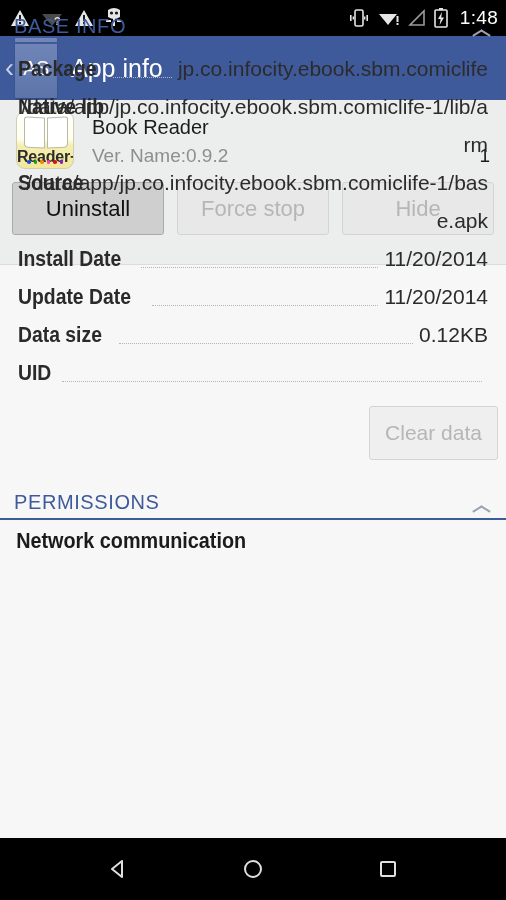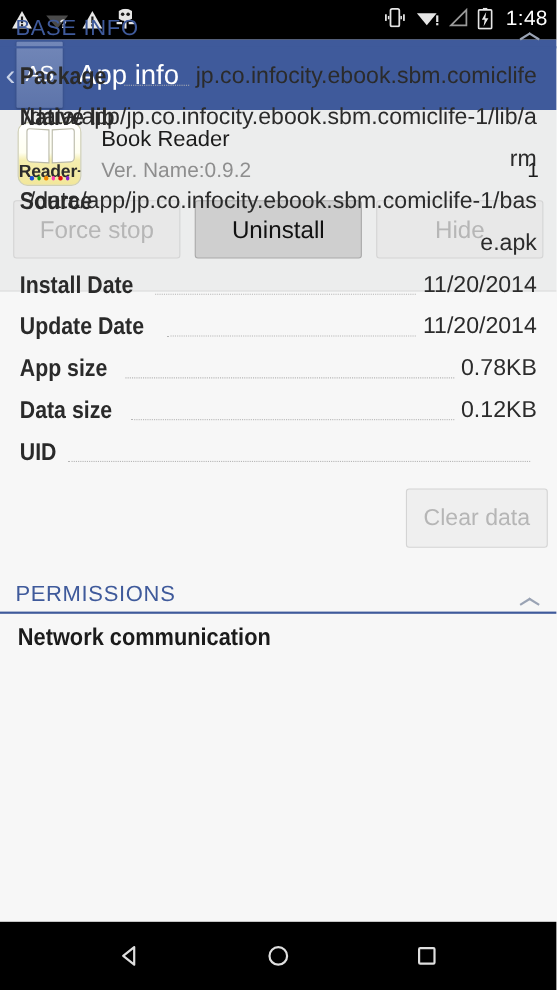--- a/index.html
+++ b/index.html
@@ -11,21 +11,21 @@
   }
   #screen { position:relative; width:506px; height:900px; background:#f7f7f7; }
 
   
   .statusbar {
     position:absolute; top:0; left:0; width:506px; height:36px;
     background:#000; display:flex; align-items:center;
     padding:0 8px 0 10px;
   }
   .sb-left { display:flex; align-items:center; gap:11px; }
-  .sb-right { display:flex; align-items:flex-start; gap:8px; margin-left:auto; }
+  .sb-right { display:flex; align-items:center; gap:8px; margin-left:auto; }
   .sb-ico { display:block; }
   .sb-time {
     color:#fff; font-size:19px; letter-spacing:.3px;
     font-family:"Liberation Sans", sans-serif; margin-left:4px;
   }
 
   
   .actionbar {
     position:absolute; top:36px; left:0; width:506px; height:64px;
     background:#3f5a9b; display:flex; align-items:center;
@@ -234,22 +234,22 @@
       </div>
       <div class="app-meta">
         <div class="app-name">Book Reader</div>
         <div class="app-verline">
           <span class="app-ver">Ver. Name:0.9.2</span>
           <span class="app-code">1</span>
         </div>
       </div>
     </div>
     <div class="btn-row">
+      <div class="btn enabled">Uninstall</div>
       <div class="btn disabled">Force stop</div>
-      <div class="btn enabled">Uninstall</div>
       <div class="btn disabled">Hide</div>
     </div>
   </div>
 
   <div class="section">
     <span class="section-title">BASE INFO</span>
     <span class="chev"></span>
   </div>
 
   <div class="rows" id="base-rows">
@@ -268,25 +268,20 @@
       </div>
       <div class="row">
         <span class="lbl">Install Date</span>
         <span class="leader"></span>
         <span class="val">11/20/2014</span>
       </div>
       <div class="row">
         <span class="lbl">Update Date</span>
         <span class="leader"></span>
         <span class="val">11/20/2014</span>
-      </div>
-      <div class="row">
-        <span class="lbl">App size</span>
-        <span class="leader"></span>
-        <span class="val">0.78KB</span>
       </div>
       <div class="row">
         <span class="lbl">Data size</span>
         <span class="leader"></span>
         <span class="val">0.12KB</span>
       </div>
       <div class="row">
         <span class="lbl">UID</span>
         <span class="leader"></span>
       </div>

